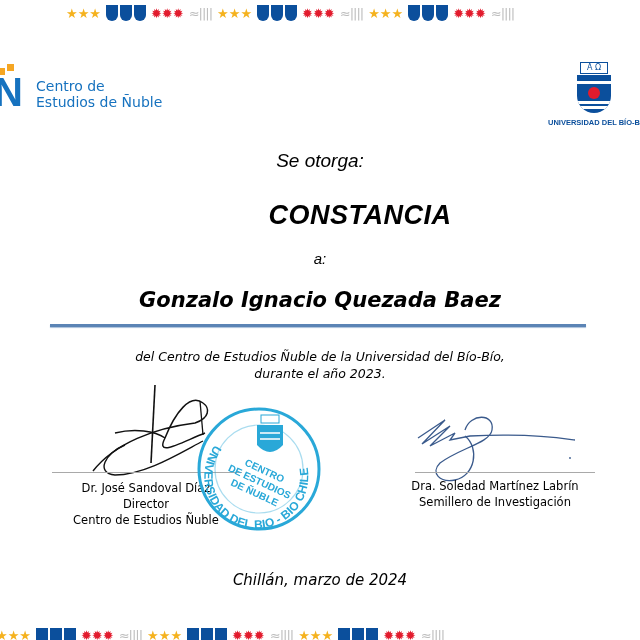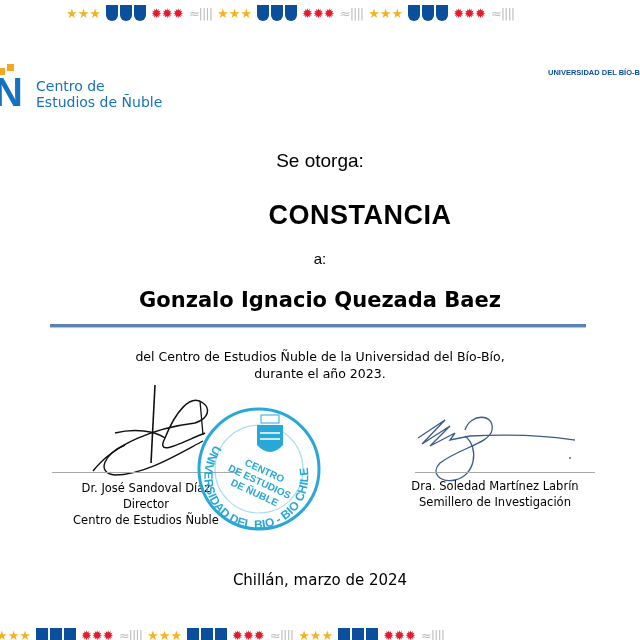--- a/index.html
+++ b/index.html
@@ -22,21 +22,21 @@
   .logo-text { margin-left:18px; font-family:"DejaVu Sans", sans-serif; color:#1672bf; font-size:14px; line-height:16px; font-weight:500; }
 
   .logo-right { position:absolute; left:548px; top:62px; width:92px; text-align:center; }
   .crest { width:34px; height:50px; margin:0 auto; position:relative; }
   .crest .top-box { width:26px; height:10px; margin:0 auto; border:1px solid #0b4f9c; font-size:8px; color:#0b4f9c; line-height:10px; }
   .crest .body { width:34px; height:38px; background:#0b4f9c; border-radius:0 0 17px 17px; margin-top:1px; position:relative; overflow:hidden; }
   .crest .body .sun { position:absolute; left:11px; top:12px; width:12px; height:12px; background:#e21b2d; border-radius:50%; }
   .crest .body .wave { position:absolute; left:0; right:0; height:3px; background:#fff; }
   .uni-name { font-family:"Liberation Sans", sans-serif; font-weight:bold; font-size:7.5px; color:#0b4f9c; margin-top:6px; white-space:nowrap; }
 
-  .center { position:absolute; left:0; width:640px; text-align:center; }
+  .center { position:absolute; left:0; width:640px; text-align:center;font-style:italic; }
   .se-otorga { top:150px; font-family:"Liberation Sans", sans-serif; font-size:19px; }
   .title { top:200px; font-family:"Liberation Sans", sans-serif; font-weight:bold; font-size:27px; letter-spacing:0.5px;margin-left:40px; }
   .a-label { top:250px; font-family:"Liberation Sans", sans-serif; font-size:15px; }
   .recipient { top:288px; font-family:"DejaVu Sans", sans-serif; font-weight:bold; font-size:21px; }
   .name-rule { position:absolute; left:50px; top:324px; width:536px; height:3px; background:#5b84b5; box-shadow:0 1px 1px #aac0da; }
   .body-text { top:348px; font-family:"DejaVu Sans", sans-serif; font-size:12.5px; line-height:17px; }
 
   .sig-block { position:absolute; text-align:center; font-family:"DejaVu Sans", sans-serif; font-size:11.5px; line-height:16px; }
   .sig-rule { position:absolute; height:1px; background:#a9a9a9; }
   .sig-left { left:56px; top:480px; width:180px; }
@@ -100,20 +100,29 @@
       <span class="sq2"></span>
     <span class="n">N</span>
   </div>
   <div class="logo-text">
     <div>Centro de</div>
     <div>Estudios de Ñuble</div>
   </div>
 </div>
 
 <div class="logo-right">
+  <div class="crest">
+    <div class="top-box">A Ω</div>
+    <div class="body">
+      <div class="wave" style="top:6px"></div>
+      <div class="wave" style="top:26px"></div>
+      <div class="wave" style="top:31px"></div>
+      <div class="sun"></div>
+    </div>
+  </div>
   <div class="uni-name">UNIVERSIDAD DEL BÍO-BÍO</div>
 </div>
 
 <div class="center se-otorga">Se otorga:</div>
 <div class="center title">CONSTANCIA</div>
 <div class="center a-label">a:</div>
 <div class="center recipient">Gonzalo Ignacio Quezada Baez</div>
 <div class="name-rule"></div>
 
 <div class="center body-text">

